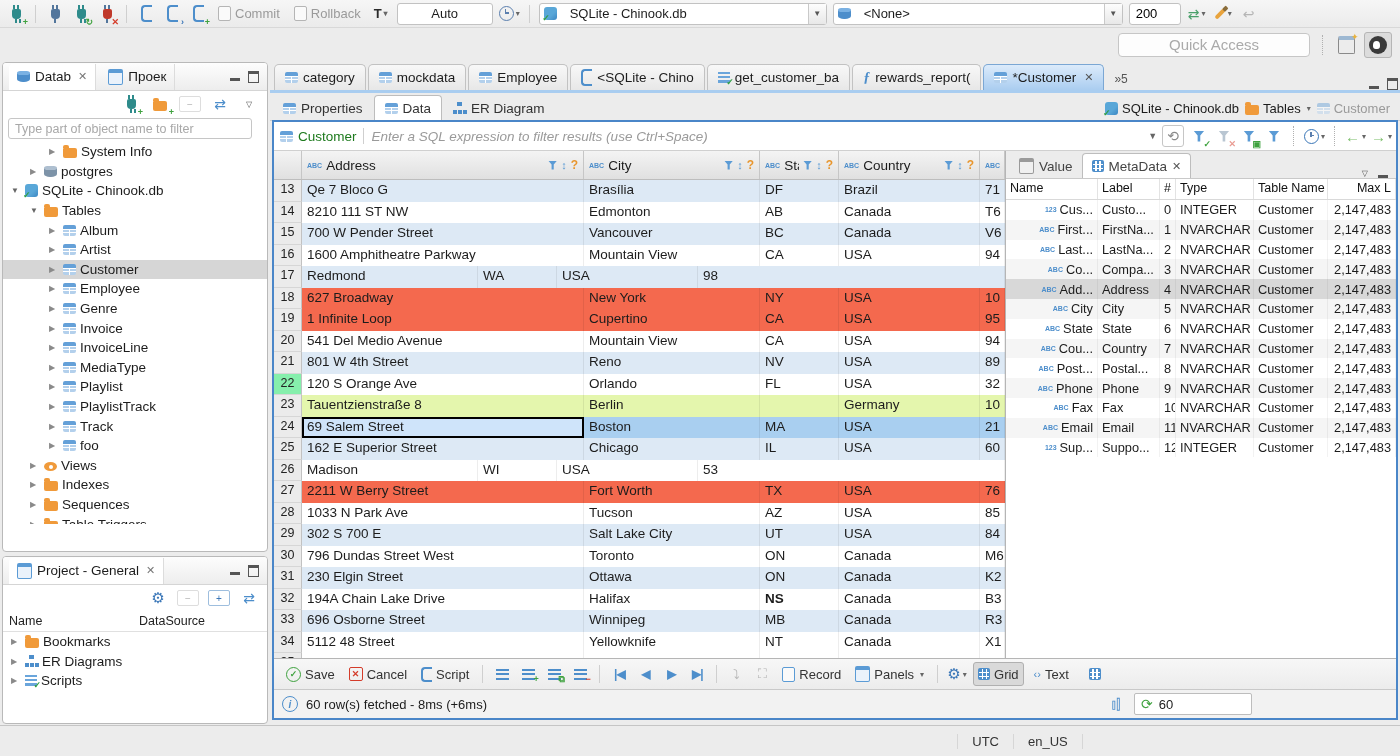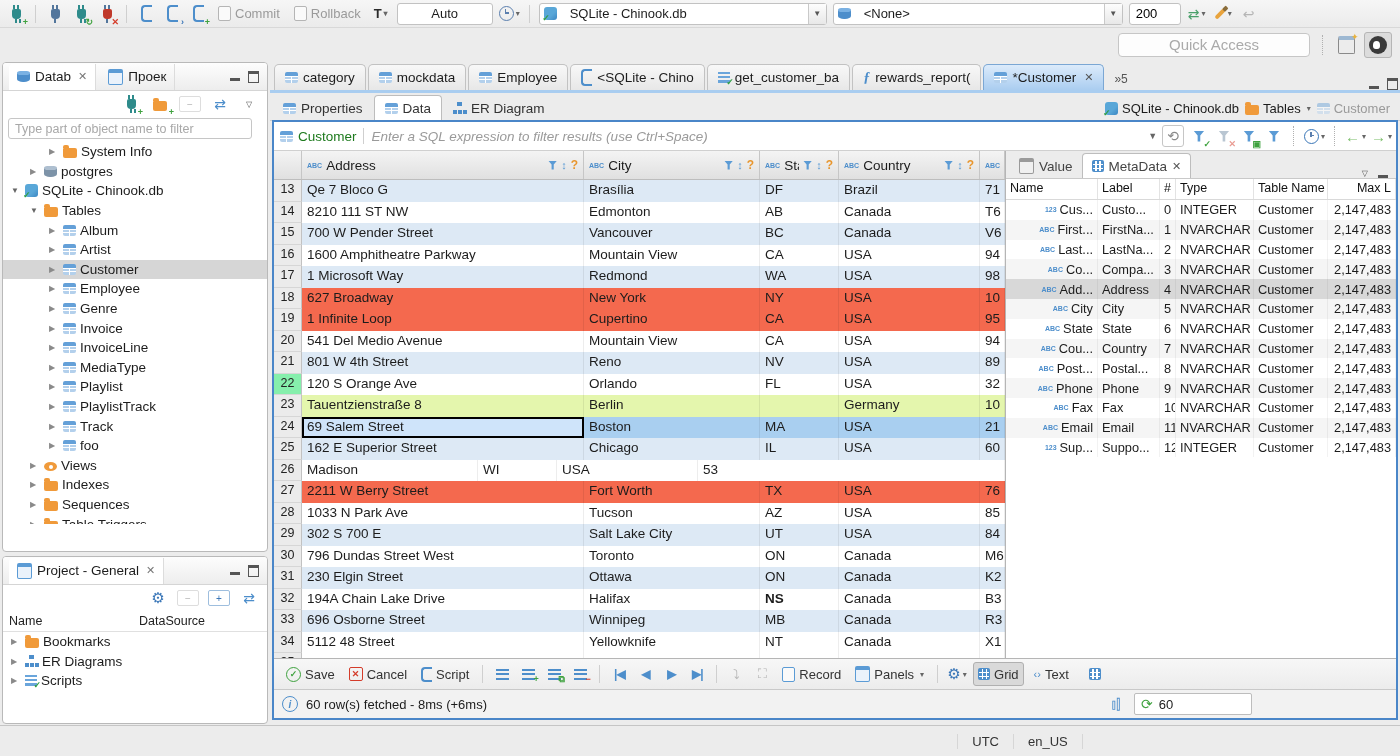--- a/index.html
+++ b/index.html
@@ -591,21 +591,20 @@
             <div class="grow r-white">
               <div class="gcell rnum" style="width: 28px; flex: 0 0 auto; background: rgb(235, 235, 235);">16</div>
               <div class="gcell" style="width: 282px; flex-shrink: 0; flex-basis: 282px;">1600 Amphitheatre Parkway</div>
               <div class="gcell" style="width: 176px; flex-shrink: 0; flex-basis: 176px;">Mountain View</div>
               <div class="gcell" style="width: 79px; flex-shrink: 0; flex-basis: 79px;">CA</div>
               <div class="gcell" style="width: 141px; flex-shrink: 0; flex-basis: 141px;">USA</div>
               <div class="gcell" style="flex: 1 0 0%;">94</div>
             </div>
             <div class="grow r-stripe">
               <div class="gcell rnum" style="width: 28px; flex: 0 0 auto; background: rgb(235, 235, 235);">17</div>
-              <div class="gcell" style="width: 282px; flex-shrink: 0; flex-basis: 282px;">1 Microsoft Way</div>
               <div class="gcell" style="width: 176px; flex-shrink: 0; flex-basis: 176px;">Redmond</div>
               <div class="gcell" style="width: 79px; flex-shrink: 0; flex-basis: 79px;">WA</div>
               <div class="gcell" style="width: 141px; flex-shrink: 0; flex-basis: 141px;">USA</div>
               <div class="gcell" style="flex: 1 0 0%;">98</div>
             </div>
             <div class="grow r-red">
               <div class="gcell rnum" style="width: 28px; flex: 0 0 auto; background: rgb(235, 235, 235);">18</div>
               <div class="gcell" style="width: 282px; flex-shrink: 0; flex-basis: 282px;">627 Broadway</div>
               <div class="gcell" style="width: 176px; flex-shrink: 0; flex-basis: 176px;">New York</div>
               <div class="gcell" style="width: 79px; flex-shrink: 0; flex-basis: 79px;">NY</div>

